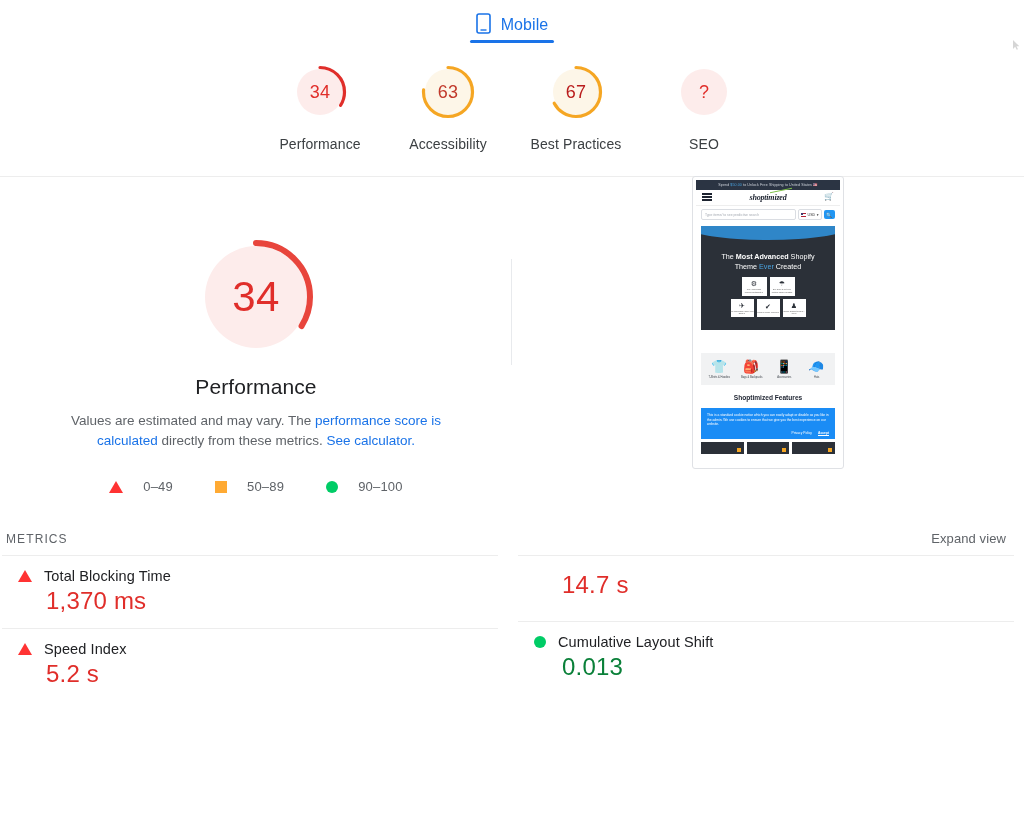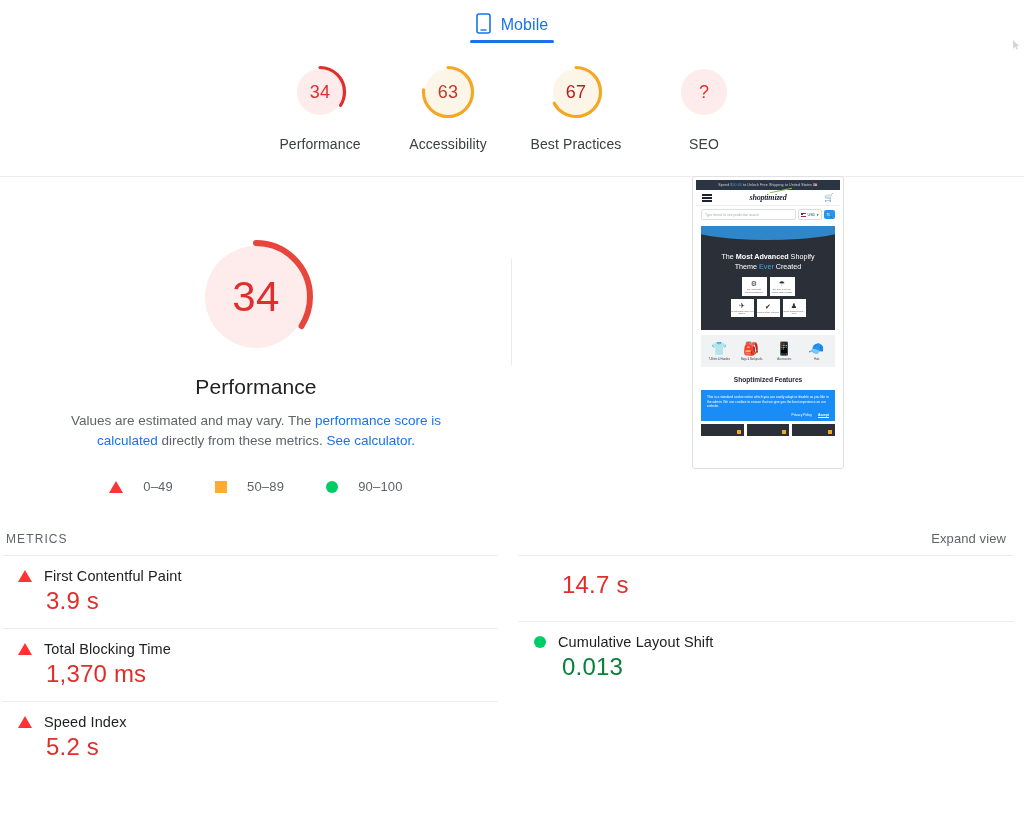--- a/index.html
+++ b/index.html
@@ -136,21 +136,21 @@
     background: #fff;
     display: flex; flex-direction: column;
   }
   .sh-banner {
     background: #2b3443; color: #cfd4dc;
     font-size: 3.6px; text-align: center; padding: 3.2px 0;
     letter-spacing: .1px; white-space: nowrap;
   }
   .sh-banner .hl { color: #4aa3e0; }
   .sh-head {
-    display: flex; align-items: center; justify-content: space-between;
+    display: flex; justify-content: space-between;
     padding: 3px 6px; background: #fff; border-bottom: 1px solid #eee;
   }
   .sh-burger { display: flex; flex-direction: column; gap: 1.3px; }
   .sh-burger span { display: block; width: 10px; height: 1.6px; background: #1d2330; }
   .sh-logo {
     font-family: "Liberation Serif", serif;
     font-style: italic; font-weight: bold; font-size: 8px; color: #1d2330;
     letter-spacing: -.2px; position: relative;
   }
   .sh-logo::after {
@@ -183,21 +183,21 @@
   .sh-flag::before {
     content: ""; position: absolute; left: 0; top: 0;
     width: 2.2px; height: 2px; background: #3c3b6e;
   }
   .sh-mag {
     width: 11px; height: 9px; background: #2196f3; border-radius: 2px;
     display: flex; align-items: center; justify-content: center;
     color: #fff; font-size: 5px;
   }
   .sh-hero {
-    margin: 2px 5px 0 5px;
+    margin: 2px 5px 18px 5px;
     background: #2b3038;
     height: 104px;
     position: relative;
     overflow: hidden;
     display: flex; flex-direction: column; align-items: center;
   }
   .sh-hero::before {
     content: ""; position: absolute; top: -12px; left: -10%;
     width: 120%; height: 26px; background: #2f86c8;
     border-radius: 0 0 50% 50%;
@@ -510,27 +510,20 @@
     <div class="metrics-title">METRICS</div>
     <div class="expand-view">Expand view</div>
   </div>
 
   <div class="metrics-grid">
 
     <div class="metrics-col left">
       <div class="metric-row">
         <div class="metric-head">
           <span class="mtri"></span>
-          <span class="metric-name">First Contentful Paint</span>
-        </div>
-        <div class="metric-value red">3.9 s</div>
-      </div>
-      <div class="metric-row">
-        <div class="metric-head">
-          <span class="mtri"></span>
           <span class="metric-name">Total Blocking Time</span>
         </div>
         <div class="metric-value red">1,370 ms</div>
       </div>
       <div class="metric-row">
         <div class="metric-head">
           <span class="mtri"></span>
           <span class="metric-name">Speed Index</span>
         </div>
         <div class="metric-value red">5.2 s</div>

